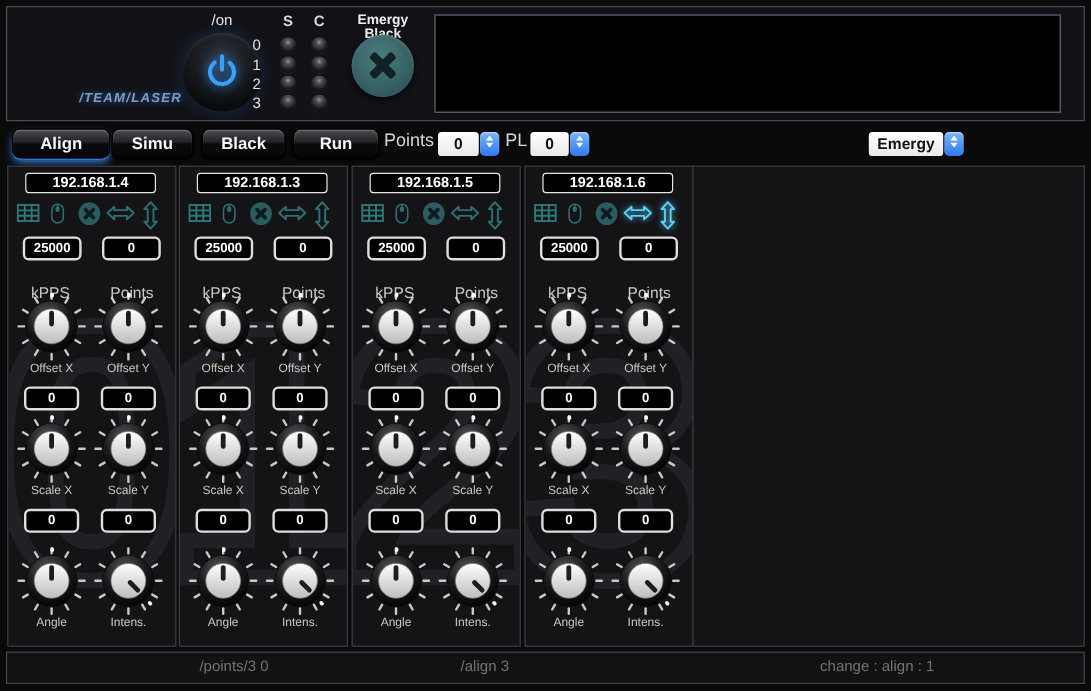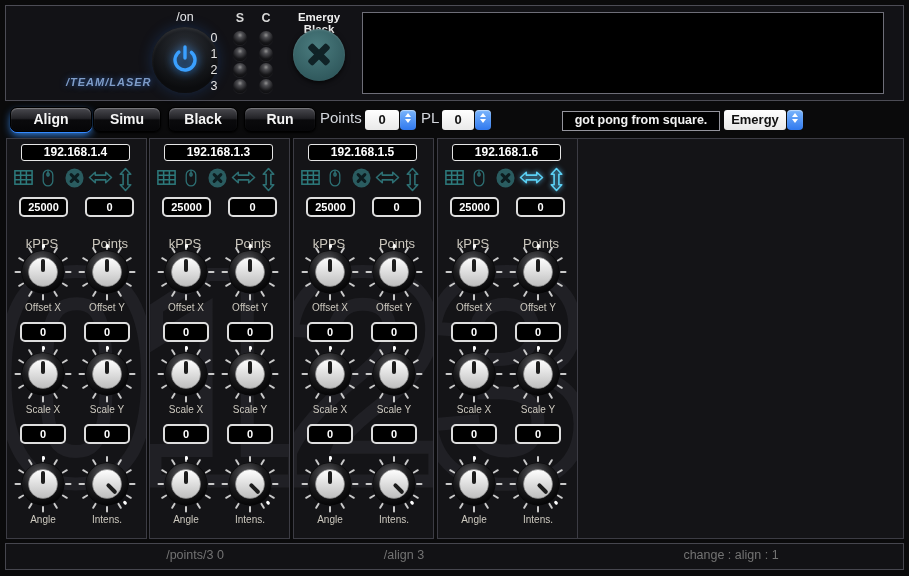--- a/index.html
+++ b/index.html
@@ -164,21 +164,20 @@
       </div>
   </div>
   <div class="abs row-label" style="left:421px">PL</div>
   <div class="abs spin" style="left:442px">
     <div class="spin-val" style="width:32px">0</div>
     <div class="spin-btn">
         <div class="tri-up"></div>
         <div class="tri-dn"></div>
       </div>
   </div>
-  <div class="abs status-msg">got pong from square.</div>
   <div class="abs plugins">
     <div class="spin-val">Emergy</div>
     <div class="spin-btn">
         <div class="tri-up"></div>
         <div class="tri-dn"></div>
       </div>
   </div>
 
   <div id="lasers-container">
     <div class="laser-col" style="left: 6px;">

